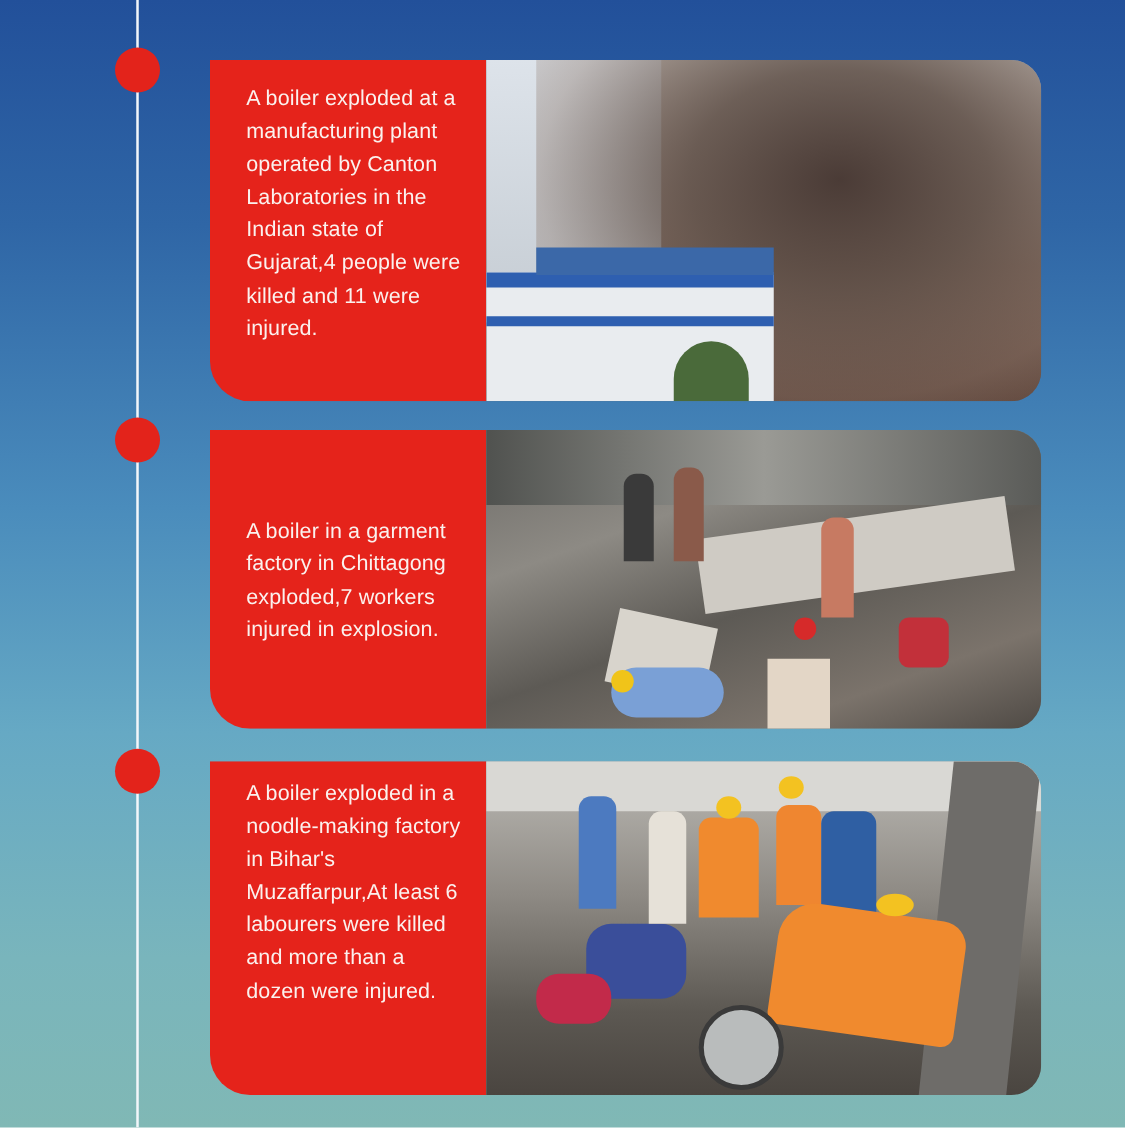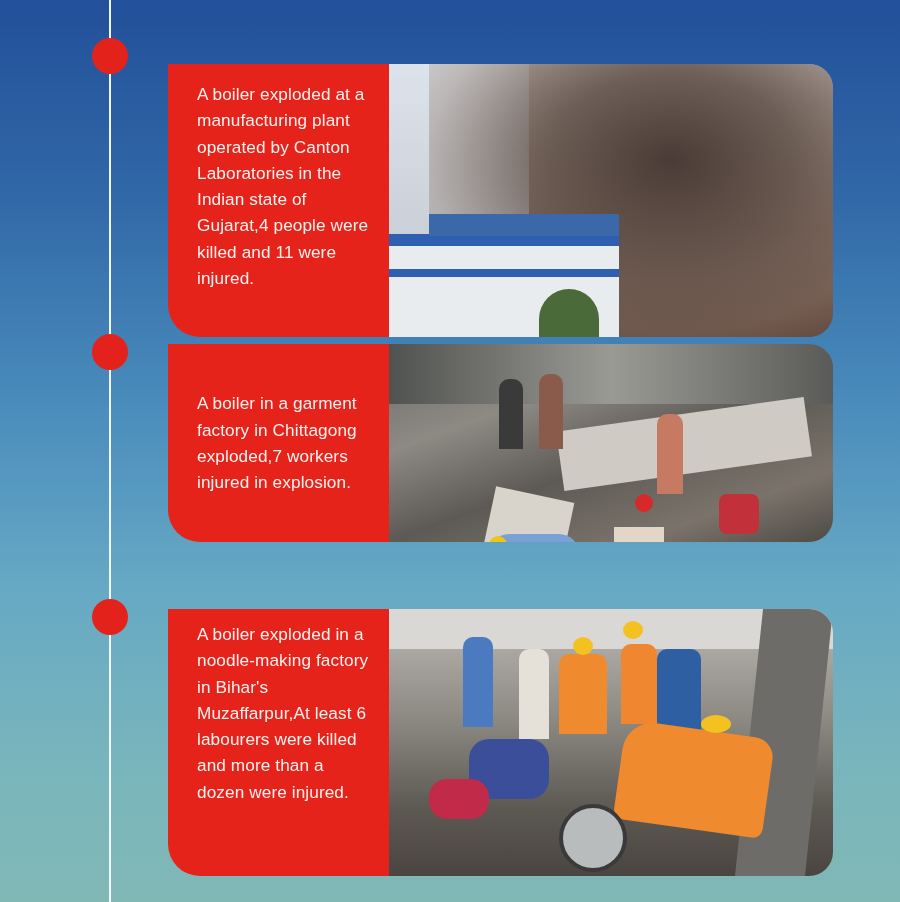--- a/index.html
+++ b/index.html
@@ -33,36 +33,36 @@
 </style>
 </head>
 <body>
 
 <div class="timeline-line"></div>
 
 <div class="dot" style="top:38px"></div>
 <div class="dot" style="top:334px"></div>
 <div class="dot" style="top:599px"></div>
 
-<div class="card" style="top:64px; height:273px;">
+<div class="card" style="top:48px; height:273px;">
   <div class="card-text">
     <span>A boiler exploded at a manufacturing plant operated by Canton Laboratories in the Indian state of Gujarat,4 people were killed and 11 were injured.</span>
   </div>
   <div class="card-photo" style="background: linear-gradient(180deg,#c9c4c0 0%, #a89890 30%, #7d6458 60%, #5a4036 100%);">
     <div class="photo-layer" style="left:0;top:0;width:140px;height:210px;background:linear-gradient(180deg,#dde3ea,#c5ccd3);"></div>
     <div class="photo-layer" style="left:40px;top:0;width:404px;height:273px;background:radial-gradient(ellipse at 60% 35%, rgba(70,55,50,0.95) 0%, rgba(95,80,72,0.85) 35%, rgba(140,120,108,0.4) 70%, rgba(0,0,0,0) 100%);"></div>
     <div class="photo-layer" style="left:0;top:170px;width:230px;height:103px;background:#e9ecef;"></div>
     <div class="photo-layer" style="left:0;top:170px;width:230px;height:12px;background:#2e5fb0;"></div>
     <div class="photo-layer" style="left:0;top:205px;width:230px;height:8px;background:#2e5fb0;"></div>
     <div class="photo-layer" style="left:40px;top:150px;width:190px;height:22px;background:#3b68a8;"></div>
     <div class="photo-layer" style="left:150px;top:225px;width:60px;height:48px;background:#4a6a3a;border-radius:30px 30px 0 0;"></div>
   </div>
 </div>
 
-<div class="card" style="top:344px; height:198px;">
+<div class="card" style="top:344px; height:239px;">
   <div class="card-text center">
     <span>A boiler in a garment factory in Chittagong exploded,7 workers injured in explosion.</span>
   </div>
   <div class="card-photo" style="background: linear-gradient(160deg,#6c6a66 0%, #8d8a84 30%, #5d5a55 55%, #7b736b 80%, #4f4a45 100%);">
     <div class="photo-layer" style="left:0;top:0;width:444px;height:60px;background:linear-gradient(90deg,#50524f,#9a9a95,#5a5b58);"></div>
     <div class="photo-layer" style="left:170px;top:70px;width:250px;height:60px;background:#cfcbc4;transform:rotate(-8deg);"></div>
     <div class="photo-layer" style="left:100px;top:150px;width:80px;height:60px;background:#d8d4cc;transform:rotate(12deg);"></div>
     <div class="photo-layer" style="left:110px;top:35px;width:24px;height:70px;background:#3a3a3a;border-radius:10px 10px 0 0;"></div>
     <div class="photo-layer" style="left:150px;top:30px;width:24px;height:75px;background:#8a5a4a;border-radius:10px 10px 0 0;"></div>
     <div class="photo-layer" style="left:268px;top:70px;width:26px;height:80px;background:#c77a62;border-radius:10px 10px 0 0;"></div>

